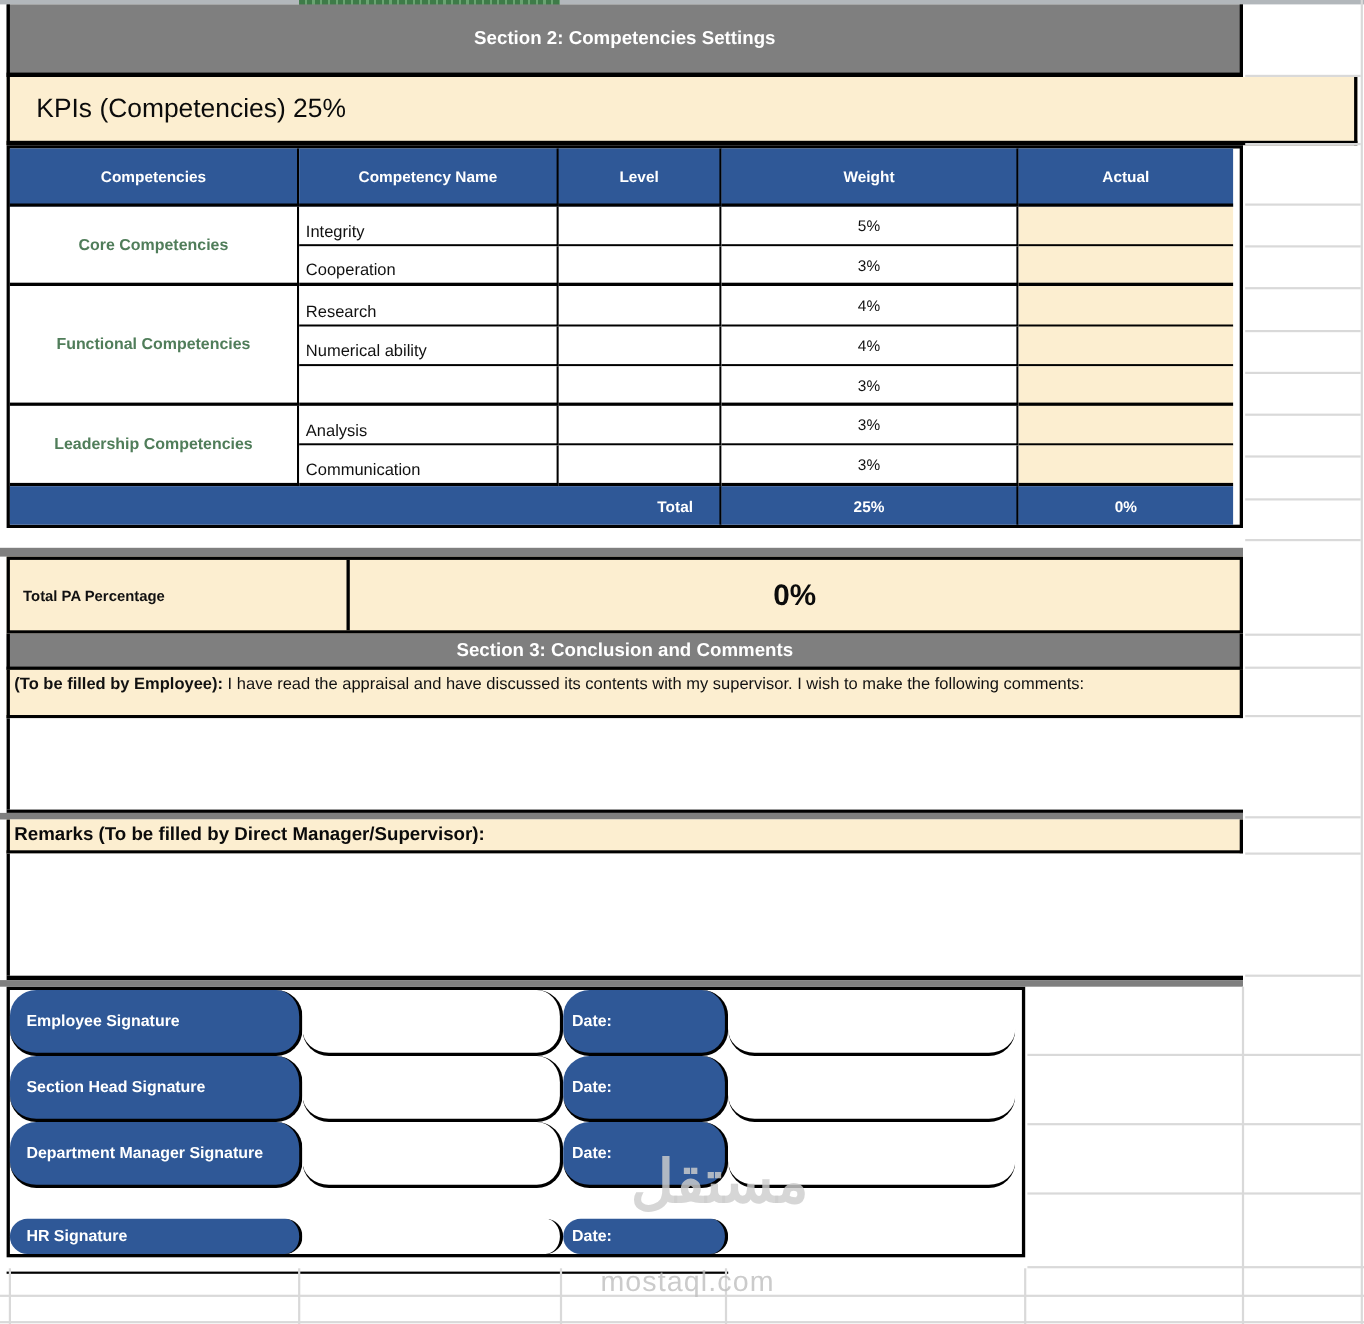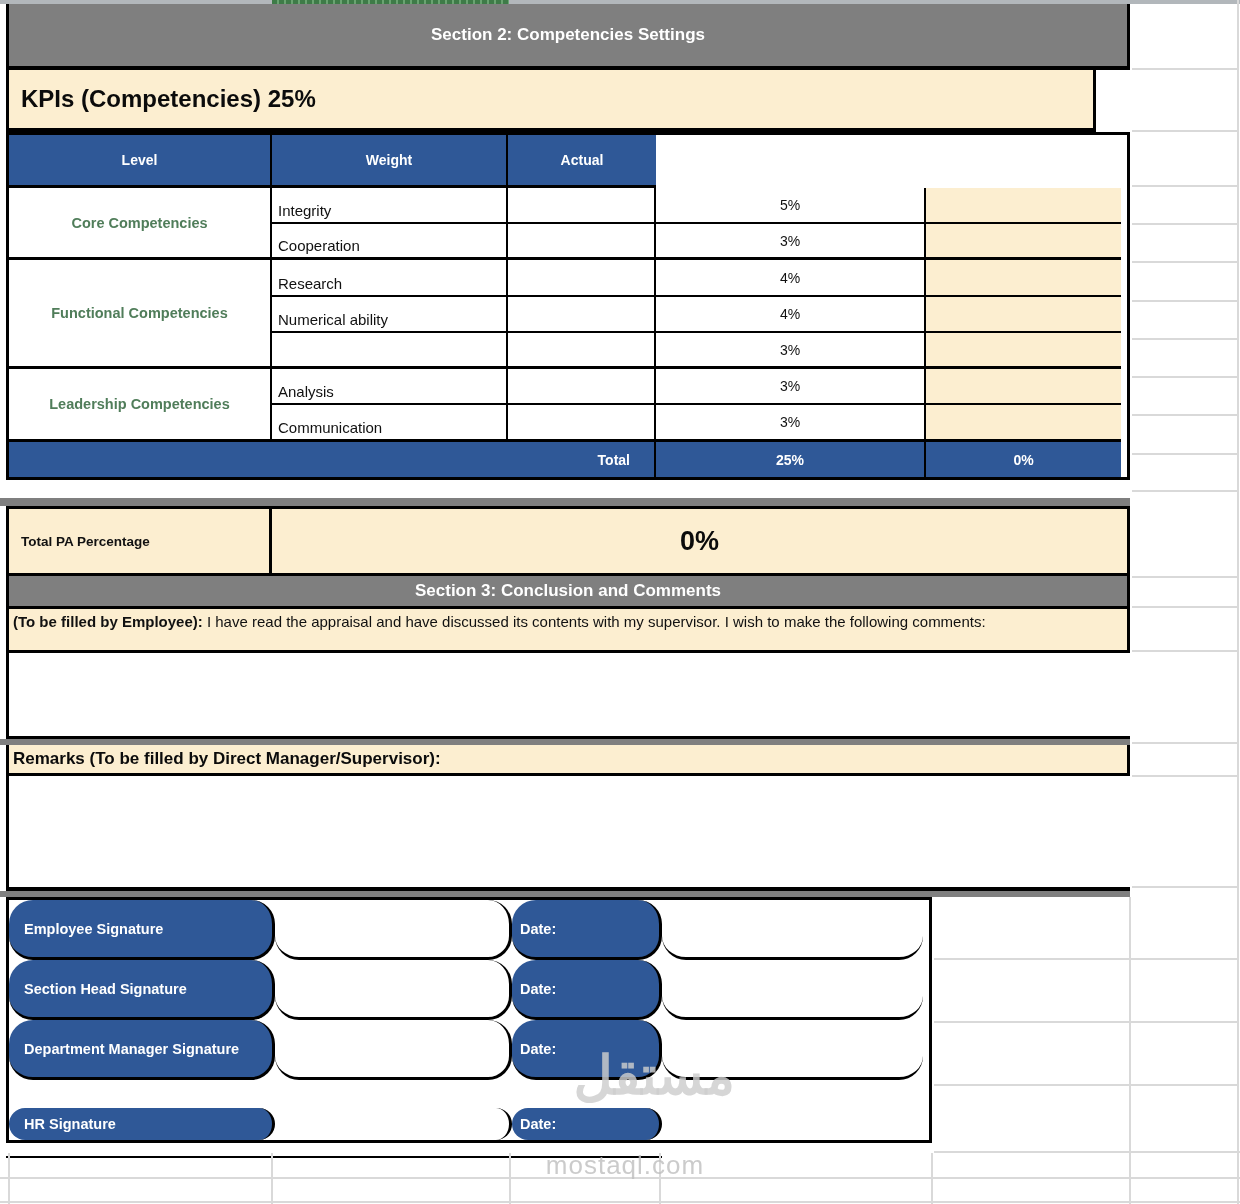--- a/index.html
+++ b/index.html
@@ -13,23 +13,23 @@
   .top-light{left:0;top:0;width:1240px;height:4px;background:#b2b7bb;}
   .top-green{left:272px;top:0;width:237px;height:6px;background:#3e7b48;
     background-image:repeating-linear-gradient(90deg,#3e7b48 0 5px,#6aa472 5px 7px);}
 
   
   .sec-header{background:#7f7f7f;color:#fff;font-weight:bold;text-align:center;
     border-left:3px solid #000;border-right:3px solid #000;}
   .sec2{left:6px;top:4px;width:1124px;height:66px;font-size:17px;line-height:62px;border-bottom:4px solid #000;}
   .sec3{left:6px;top:576px;width:1124px;height:33px;font-size:17px;line-height:30px;border-bottom:3px solid #000;}
 
-  .kpi{left:6px;top:70px;width:1090px;height:62px;background:#fceed0;
+  .kpi{left:6px;top:70px;width:1228px;height:62px;background:#fceed0;
     border-left:3px solid #000;border-right:3px solid #000;border-bottom:4px solid #000;
-    font-size:24px;font-weight:bold;line-height:58px;padding-left:12px;color:#0b0b0b;}
+    font-size:24px;font-weight:normal;line-height:58px;padding-left:24px;color:#0b0b0b;}
 
   
   .comp-grid{left:6px;top:132px;width:1124px;display:grid;
     grid-template-columns:263px 236px 148px 270px 195px;
     grid-template-rows:53px 36px 36px 37px 36px 36px 36px 37px 35px;
     border:3px solid #000;background:#fff;}
   .cell{box-sizing:border-box;display:flex;align-items:center;justify-content:center;overflow:hidden;}
   .ch{background:#2f5897;color:#fff;font-weight:bold;font-size:14px;
     border-right:2px solid #000;border-bottom:3px solid #000;}
   .ch.last{border-right:none;}
@@ -46,21 +46,21 @@
   .tw,.ta{background:#2f5897;color:#fff;font-weight:bold;font-size:14px;}
   .tw{border-right:2px solid #000;}
 
   
   .gdiv{background:#7f7f7f;left:0;width:1130px;}
   .blkline{background:#000;left:6px;width:1124px;}
 
   
   .pa-row{left:6px;top:506px;width:1124px;height:70px;display:flex;background:#fceed0;
     border:3px solid #000;}
-  .pa-label{width:263px;border-right:3px solid #000;display:flex;align-items:center;
+  .pa-label{width:309px;border-right:3px solid #000;display:flex;align-items:center;
     padding-left:12px;font-weight:bold;font-size:13.5px;box-sizing:border-box;}
   .pa-value{flex:1;display:flex;align-items:center;justify-content:center;
     font-weight:bold;font-size:27px;color:#0b0b0b;}
 
   
   .emp-comment{left:6px;top:609px;width:1124px;height:44px;background:#fceed0;
     border-left:3px solid #000;border-right:3px solid #000;border-bottom:3px solid #000;
     font-size:15px;padding:3px 4px;line-height:20px;}
   .emp-comment b{font-size:15px;}
   .white-space{background:#fff;border-left:3px solid #000;}
@@ -97,20 +97,22 @@
 
   <div class="abs top-light"></div>
   <div class="abs top-green"></div>
 
   <div class="abs sec-header sec2">Section 2: Competencies Settings</div>
 
   <div class="abs kpi">KPIs (Competencies) 25%</div>
 
   <div class="abs comp-grid">
 
+    <div class="cell ch">Competencies</div>
+    <div class="cell ch">Competency Name</div>
     <div class="cell ch">Level</div>
     <div class="cell ch">Weight</div>
     <div class="cell ch last">Actual</div>
 
     <div class="cell gc" style="grid-row:2/span 2;">Core Competencies</div>
     <div class="cell gc" style="grid-row:4/span 3;">Functional Competencies</div>
     <div class="cell gc" style="grid-row:7/span 2;">Leadership Competencies</div>
 
     <div class="cell nc" style="grid-row:2;grid-column:2;">Integrity</div>
     <div class="cell lc" style="grid-row:2;grid-column:3;"></div>

